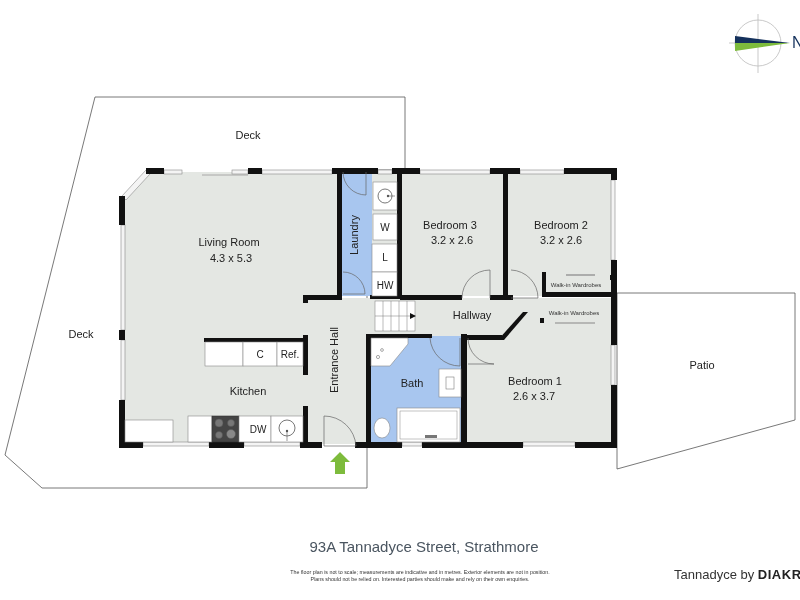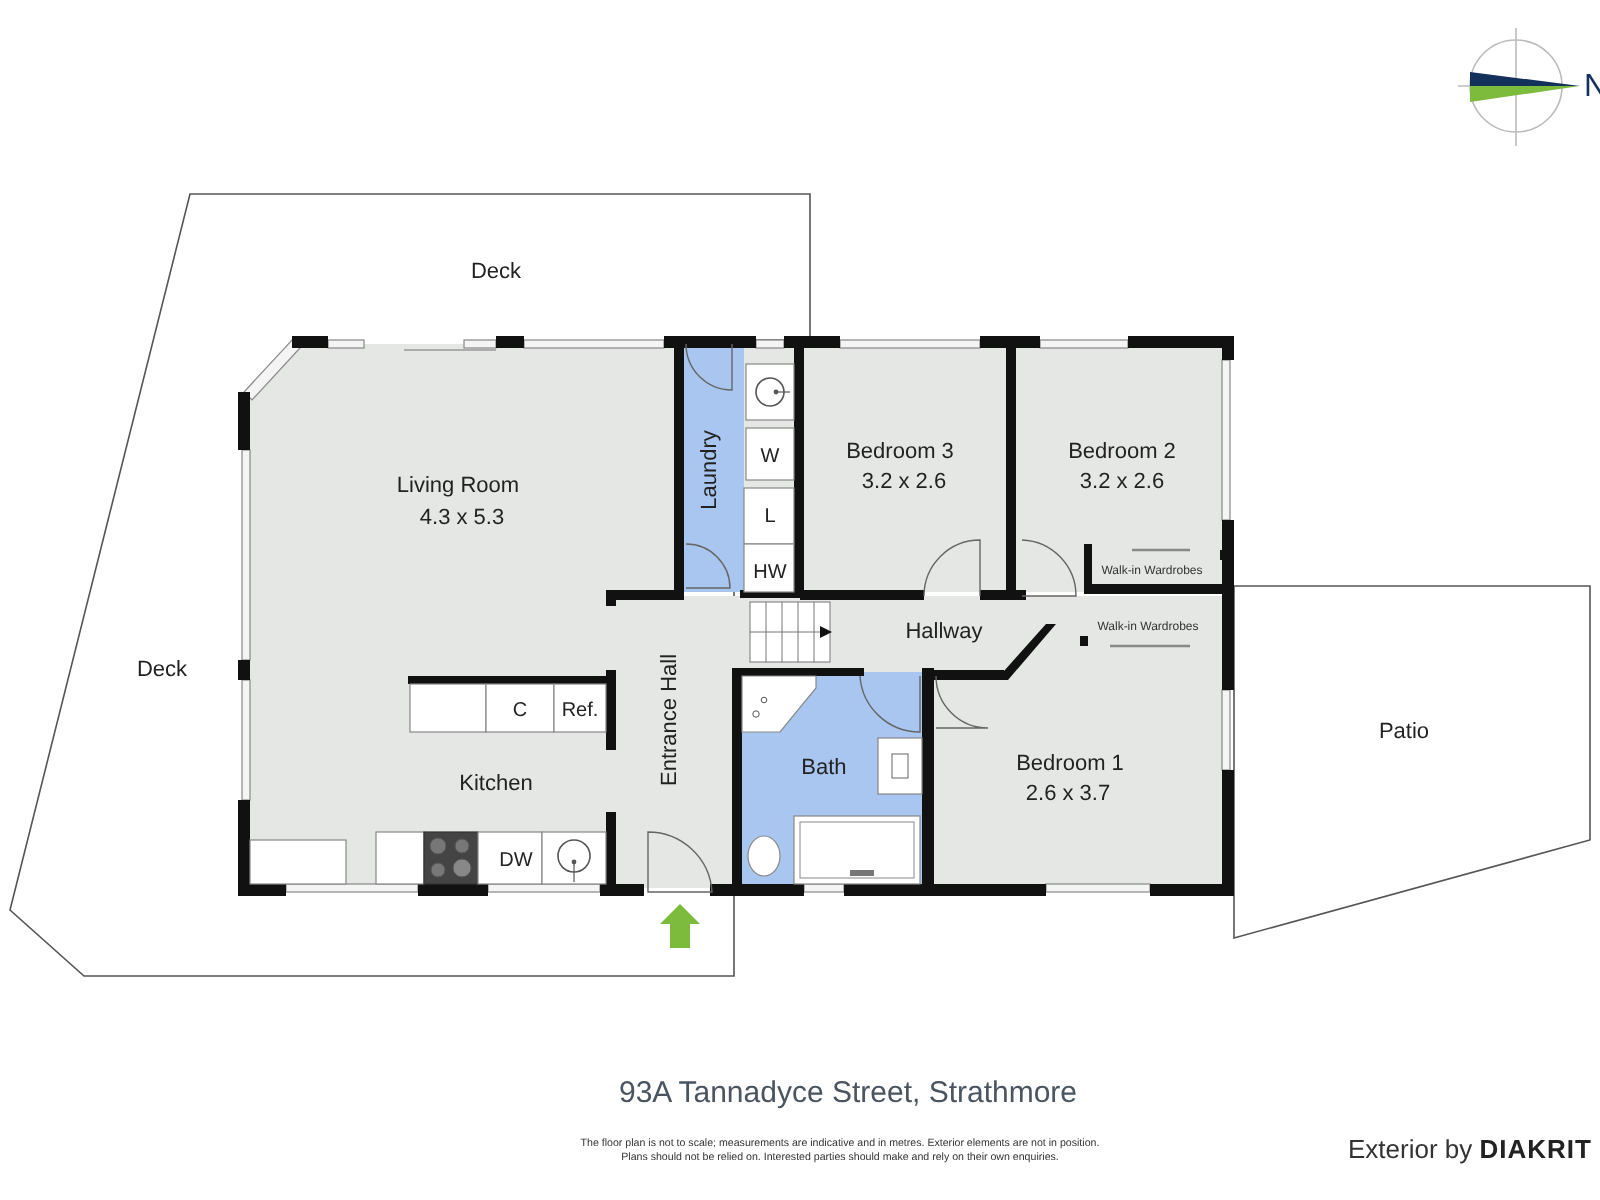--- a/index.html
+++ b/index.html
@@ -224,15 +224,15 @@
   <text x="576" y="287" class="lbl small-lbl" text-anchor="middle">Walk-in Wardrobes</text>
   <text x="574" y="315" class="lbl small-lbl" text-anchor="middle">Walk-in Wardrobes</text>
 </svg>
 
 <div class="title">93A Tannadyce Street, Strathmore</div>
 <div class="disclaimer">
   <div>The floor plan is not to scale; measurements are indicative and in metres. Exterior elements are not in position.</div>
   <div>Plans should not be relied on. Interested parties should make and rely on their own enquiries.</div>
 </div>
 <div class="produced">
-  <span>Exterior by</span>
+  <span>Tannadyce by</span>
   <b>DIAKRIT</b>
 </div>
 
 </body></html>

